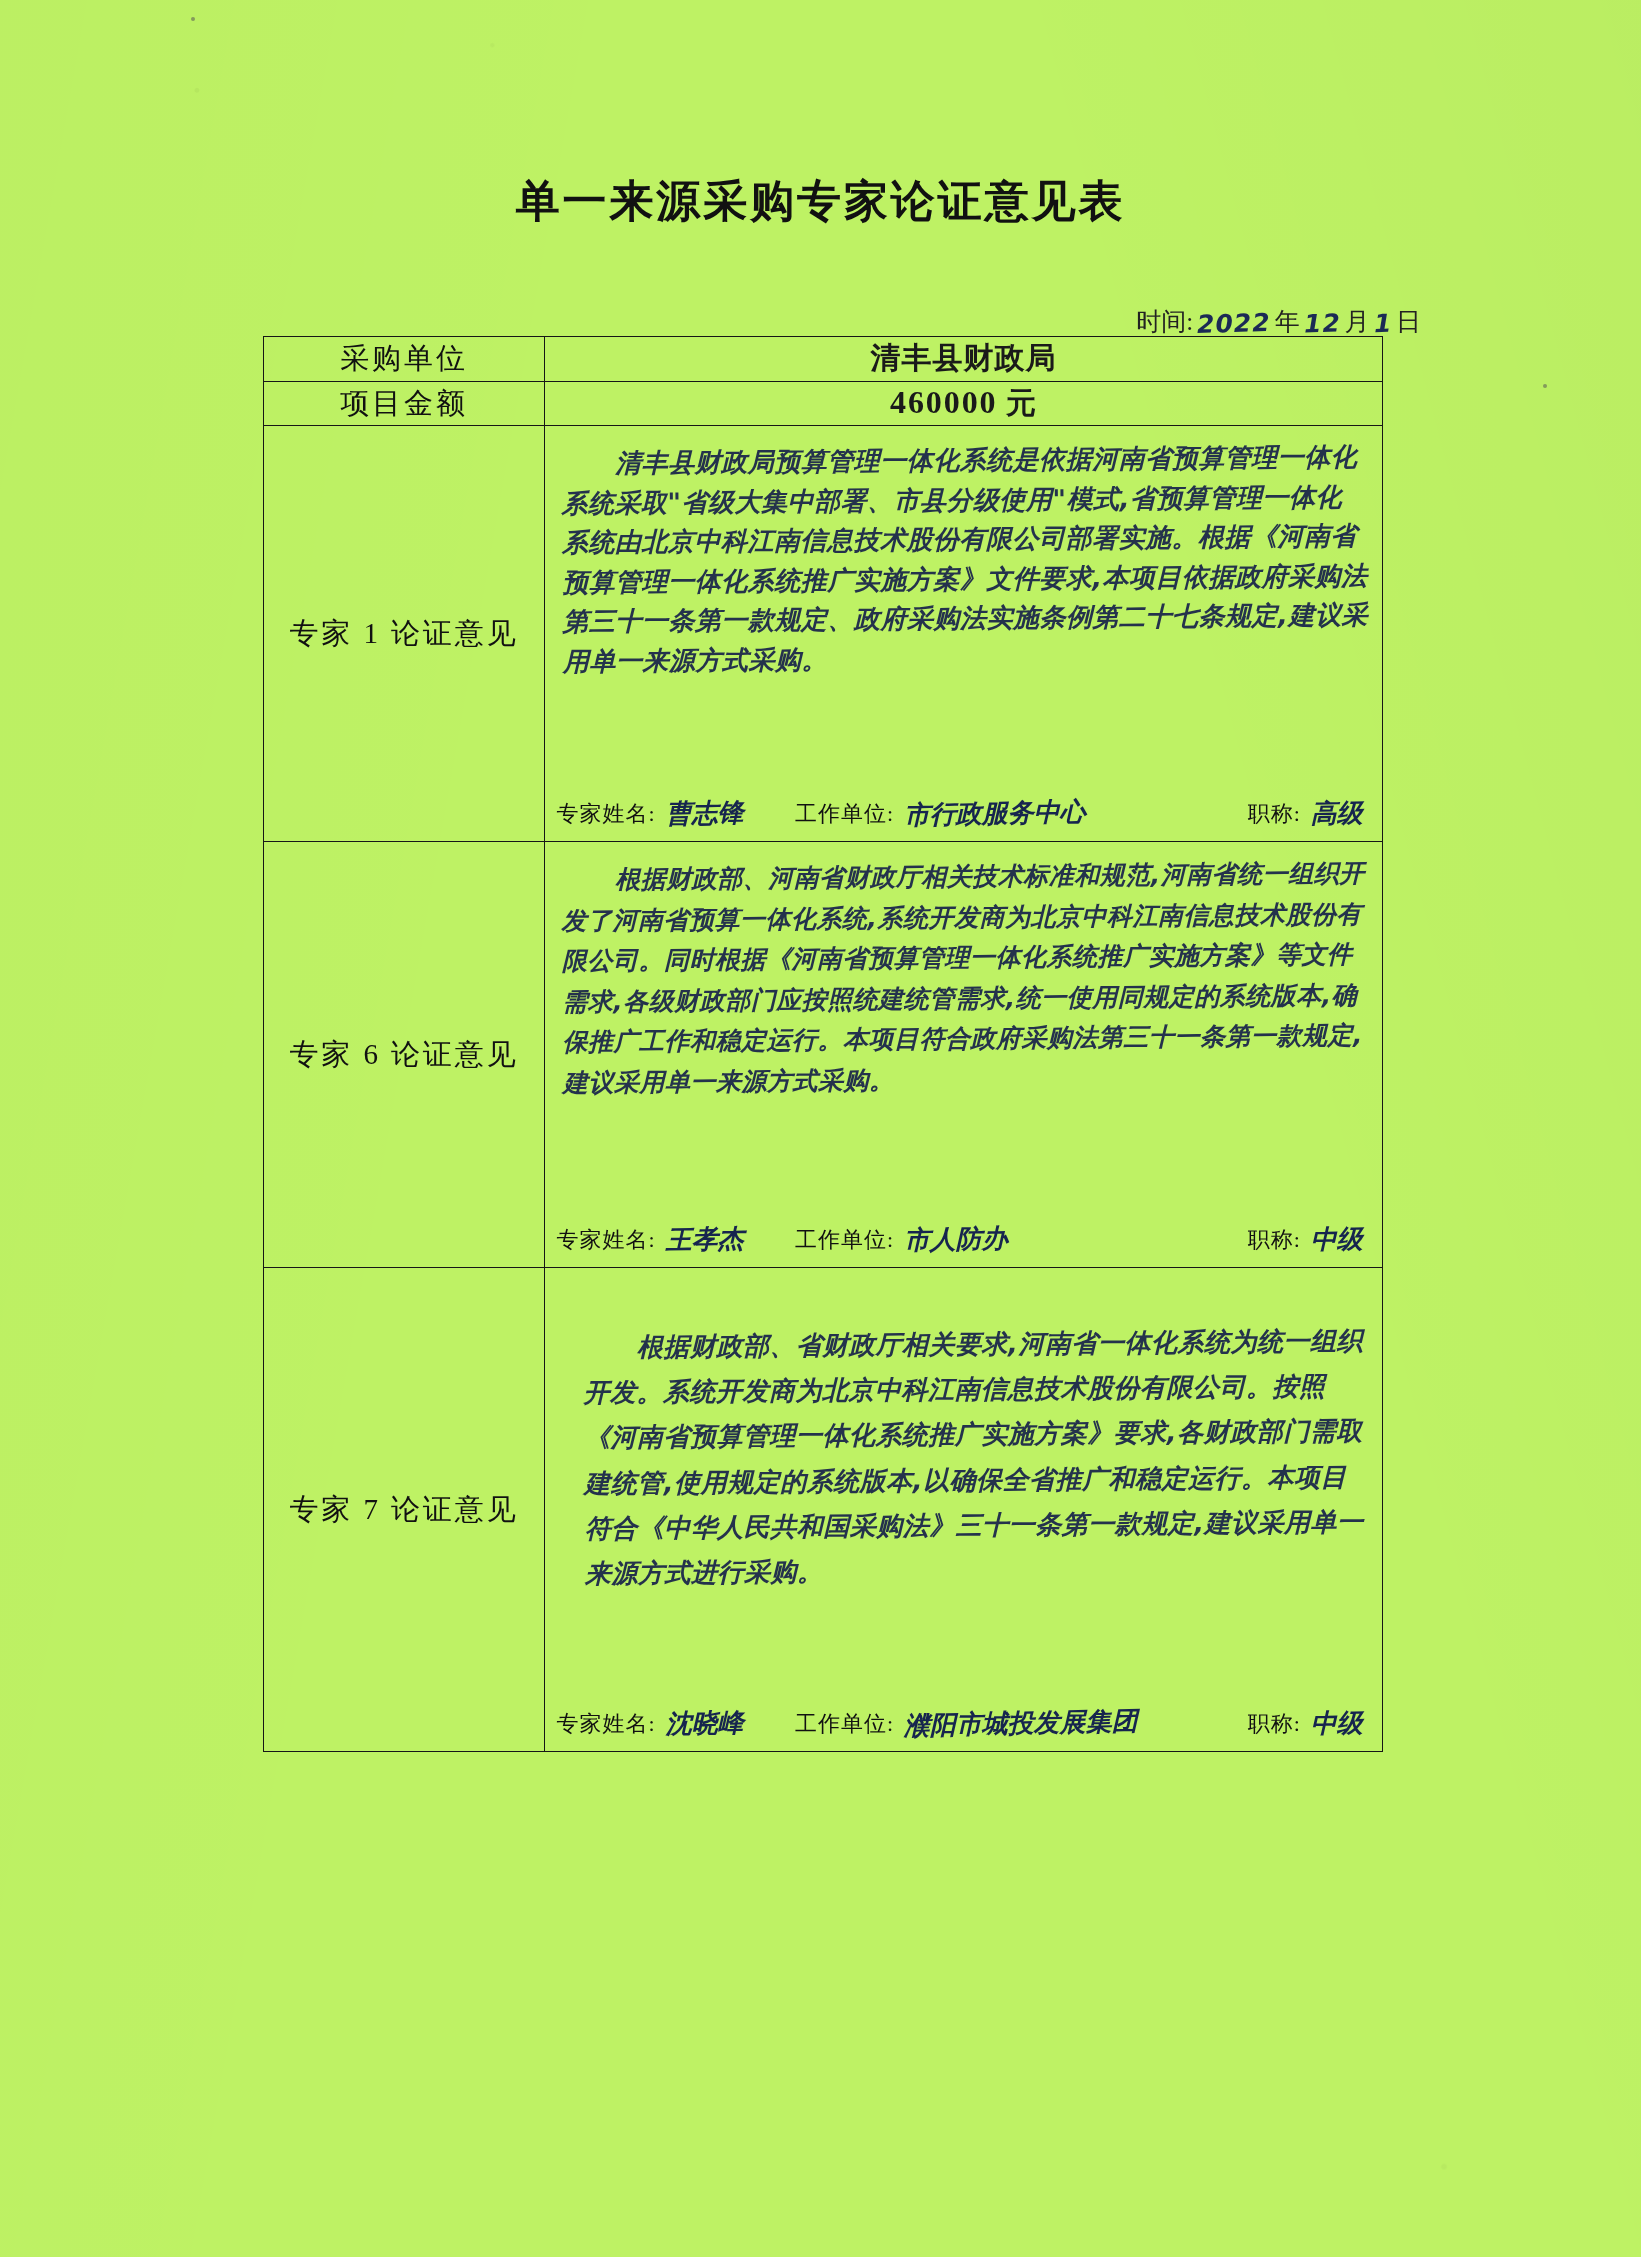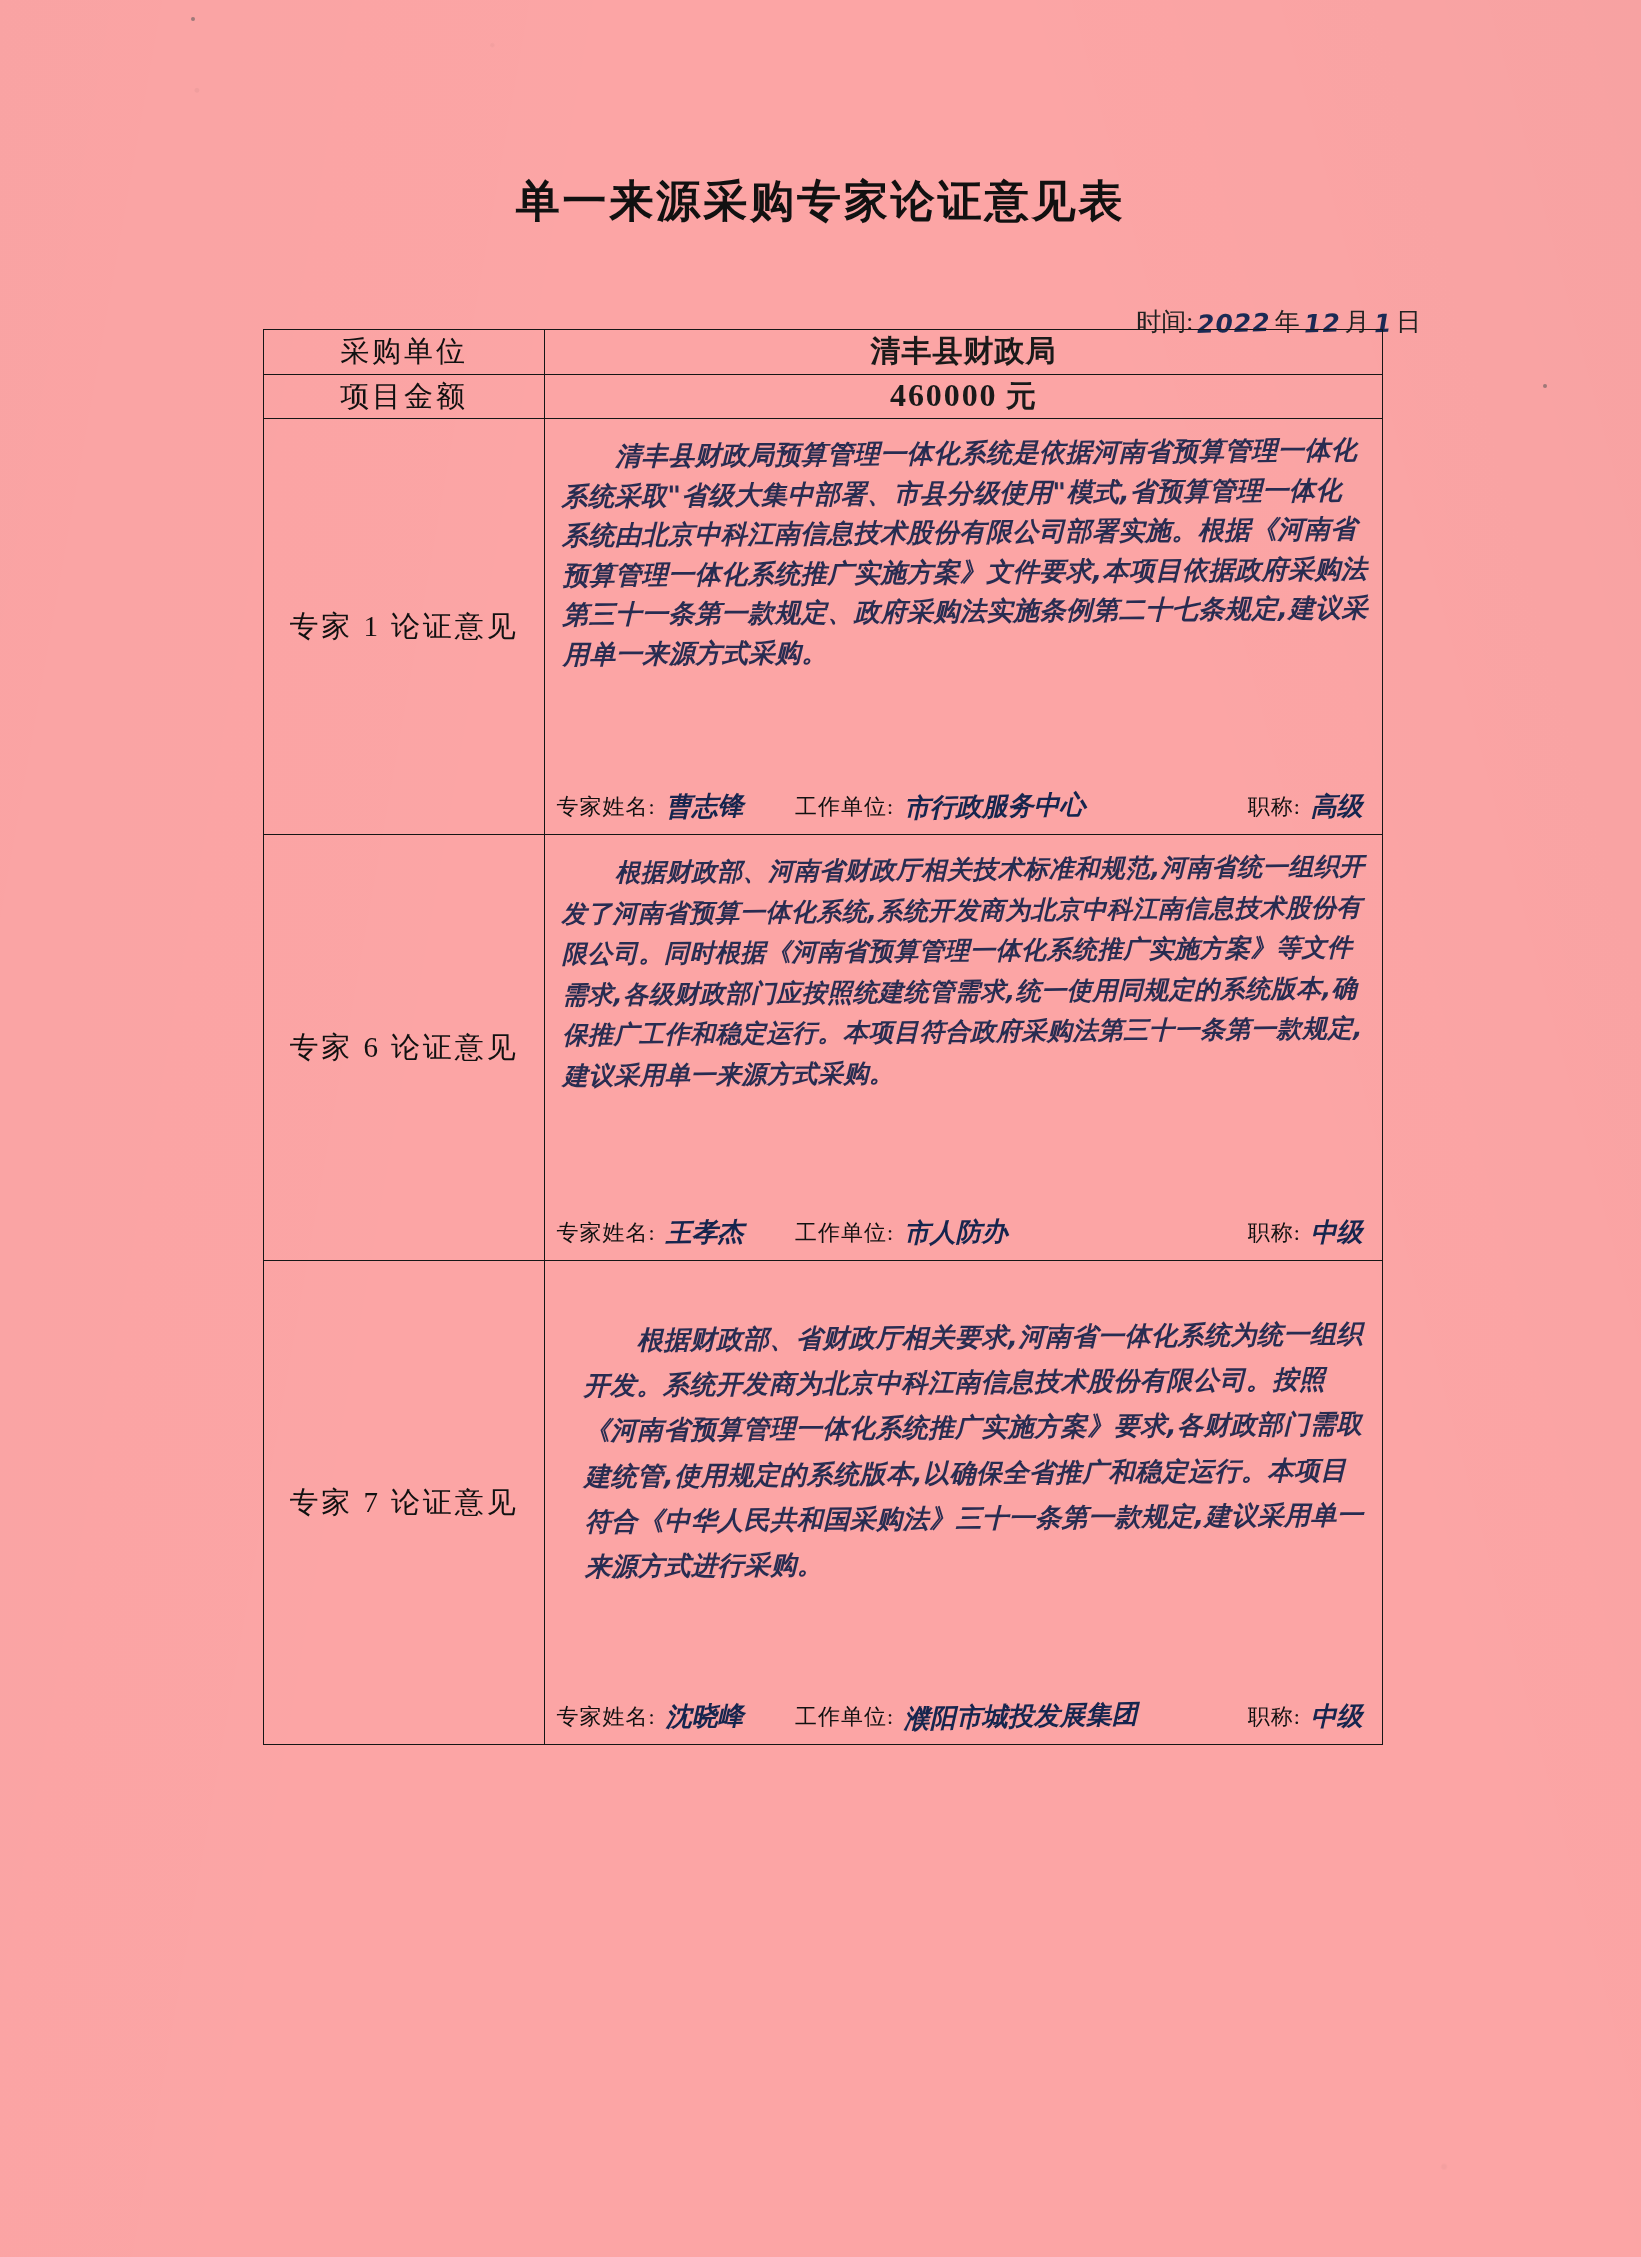--- a/index.html
+++ b/index.html
@@ -11,21 +11,21 @@
     width: 1641px;
     height: 2257px;
     font-family: "Liberation Serif", serif;
     color: #1a1a1a;
     position: relative;
     overflow: hidden;
   }
   .page {
     position: absolute;
     inset: 0;
-    background: #fca5a5;
+    background: #bef264;
   }
   
   .scan-noise {
     position: absolute;
     inset: 0;
     pointer-events: none;
     background:
       radial-gradient(circle at 12% 4%, rgba(0,0,0,0.04) 0 1.9px, transparent 2.9px),
       radial-gradient(circle at 30% 2%, rgba(0,0,0,0.03) 0 1.4px, transparent 2.9px),
       radial-gradient(circle at 88% 96%, rgba(0,0,0,0.03) 0 1.9px, transparent 3.9px),
@@ -59,21 +59,21 @@
     font-family: "DejaVu Sans", sans-serif;
     color: #1b2a55;
     font-style: italic;
     font-weight: bold;
     letter-spacing: 1px;
     transform: rotate(-1.6deg);
     display: inline-block;
   }
   table.form {
     position: absolute;
-    top: 329px;
+    top: 336px;
     left: 263px;
     width: 1120px;
     border-collapse: collapse;
     table-layout: fixed;
     padding-left: 6px;
   }
   table.form td {
     border: 1.9px solid #161616;
     vertical-align: middle;
     padding: 0;

